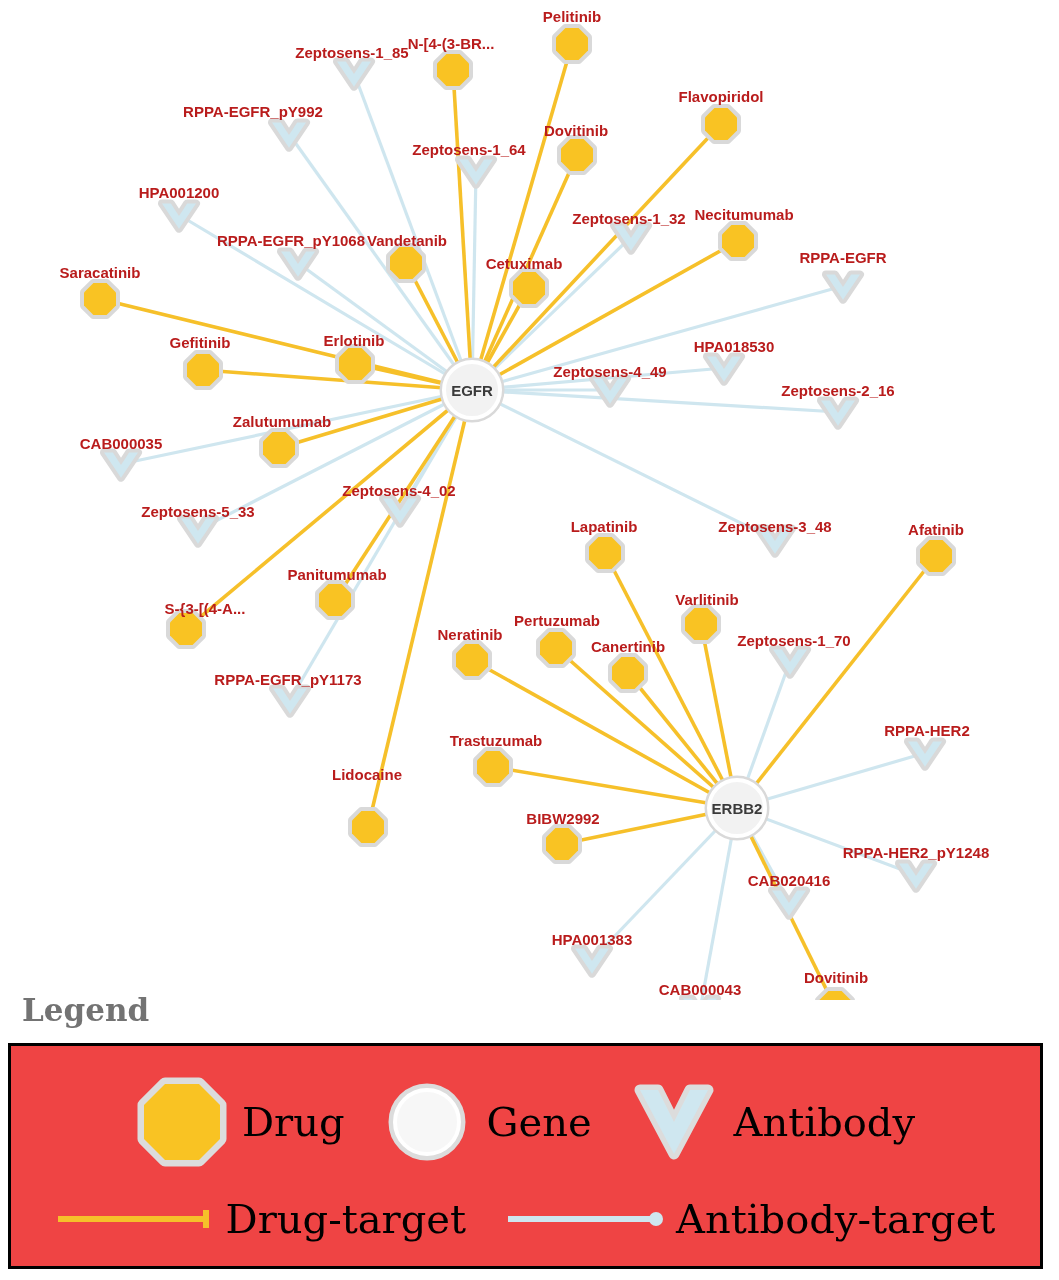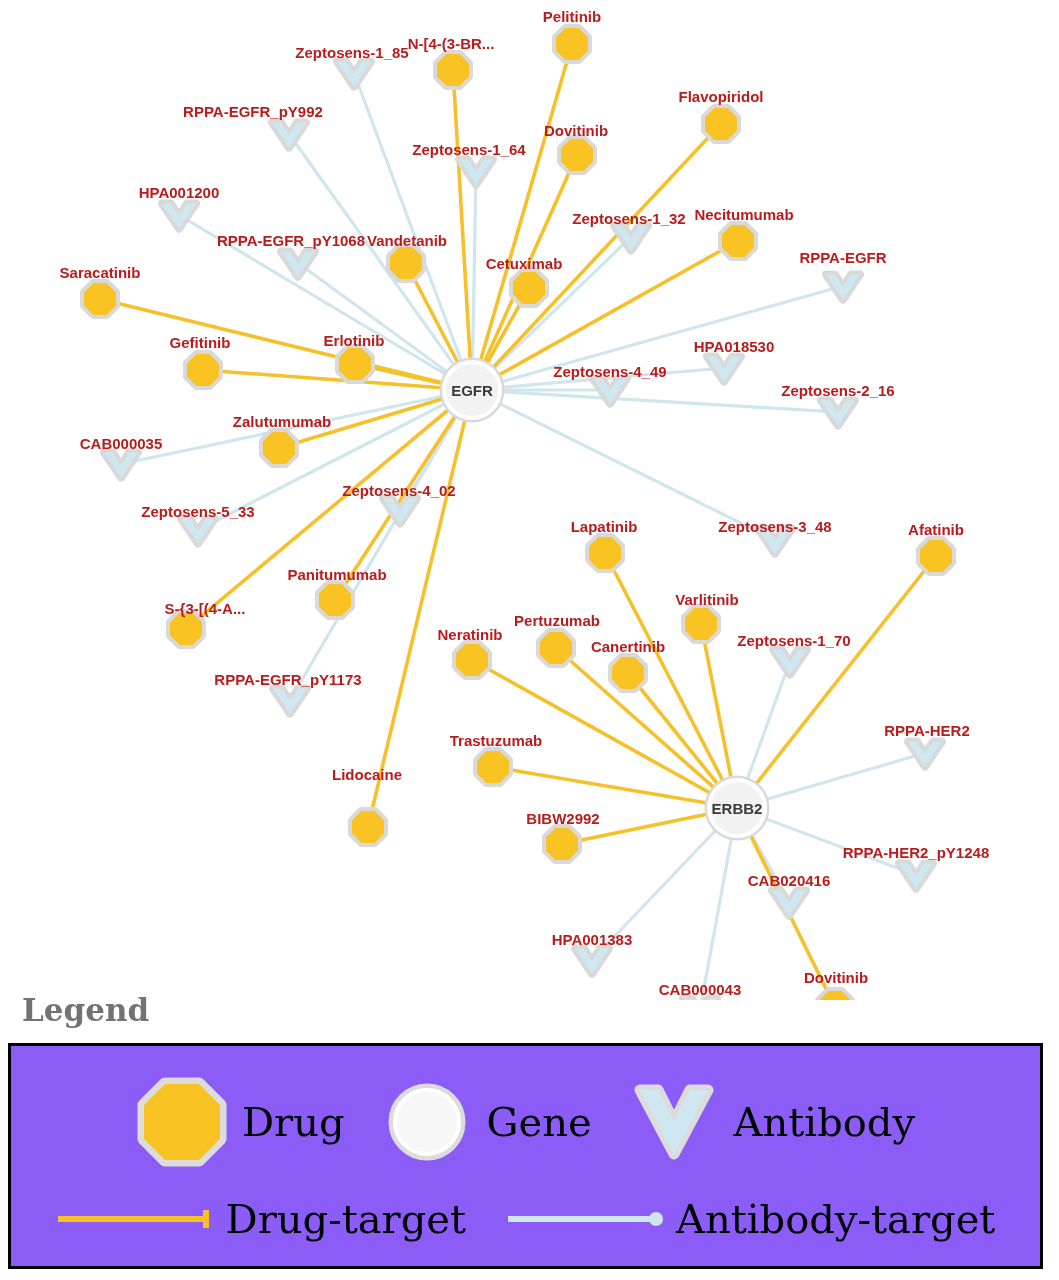--- a/index.html
+++ b/index.html
@@ -42,21 +42,21 @@
     font-family:"DejaVu Serif", serif;
     font-size:31px;
     font-weight:bold;
     color:#737373;
   }
   #legend-box{
     position:absolute;
     left:8px;top:1043px;
     width:1035px;height:226px;
     border:3px solid #000;
-    background:#8b5cf6;
+    background:#ef4444;
     box-sizing:border-box;
   }
   .legend-row1{
     position:absolute;
     left:0;top:30px;
     width:100%;
     display:flex;
     align-items:center;
     justify-content:center;
     gap:36px;

